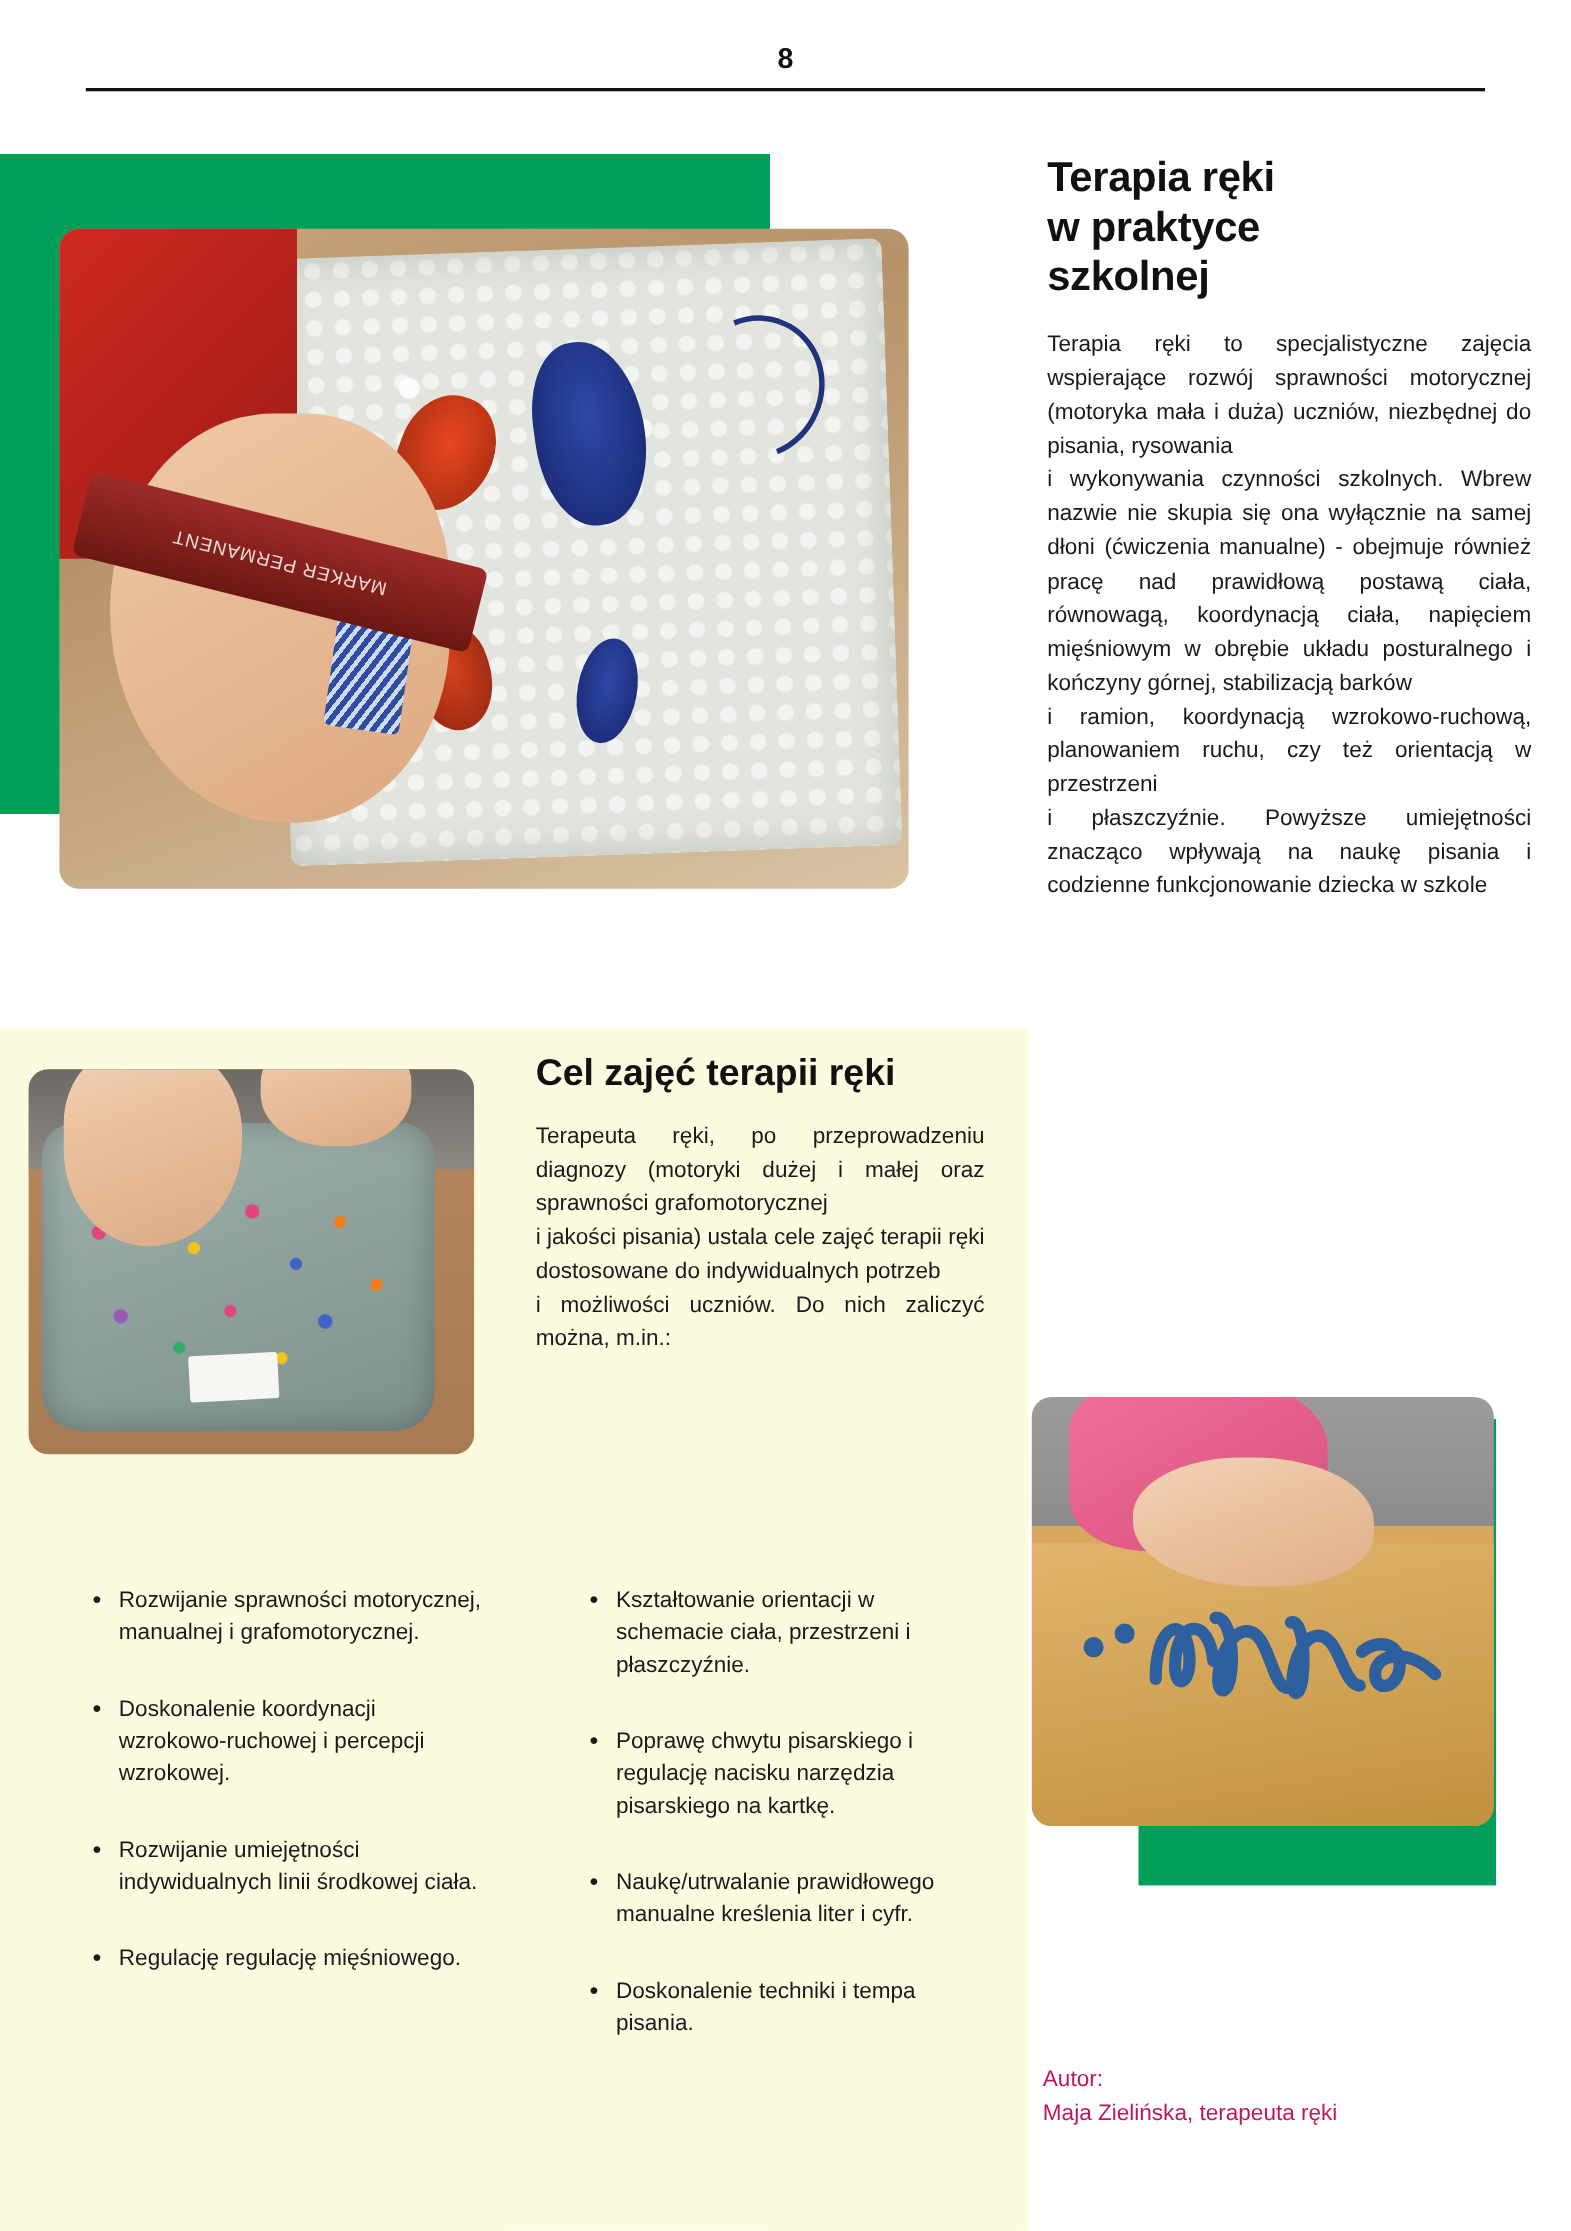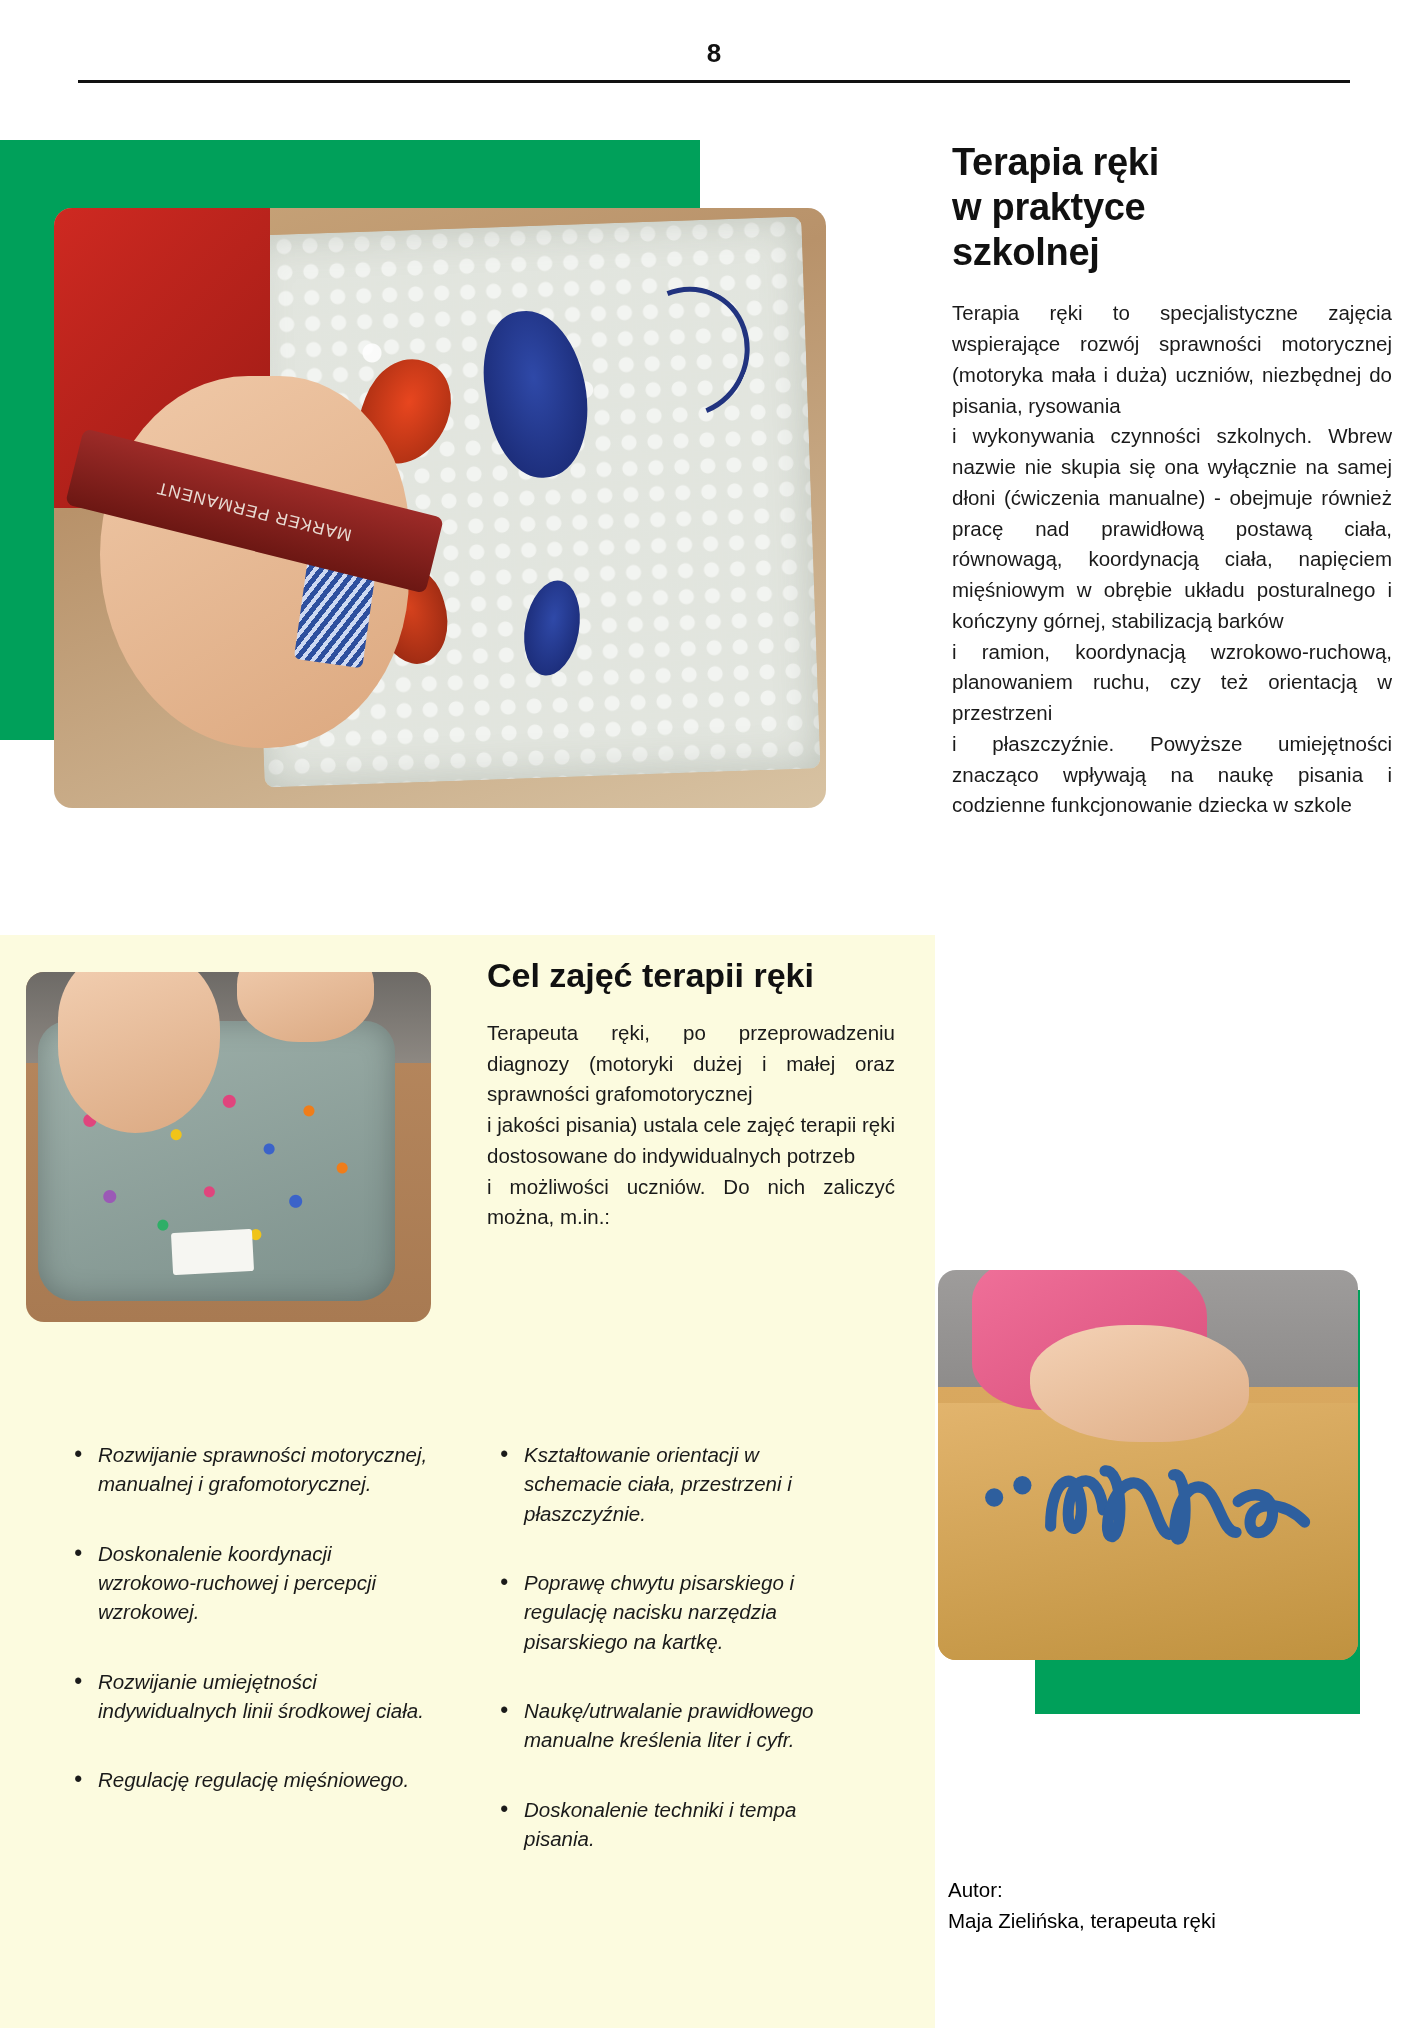--- a/index.html
+++ b/index.html
@@ -291,26 +291,25 @@
     font-weight: bold;
     line-height: 1.2;
     color: #111;
     margin: 0 0 22px 0;
     white-space: pre-line;
   }
 
   
   .lists {
     position: absolute;
-    left: 68px;
+    left: 78px;
     top: 1440px;
     width: 820px;
     display: flex;
-    gap: 66px;
-    font-style: italic;
+    gap: 92px;
   }
   .list-col { width: 360px; }
   ul.bullets { margin: 0; padding: 0 0 0 30px; list-style: none; }
   ul.bullets li {
     position: relative;
     font-size: 20.5px;
     line-height: 1.43;
     margin-bottom: 40px;
     color: #1a1a1a;
   }
@@ -324,21 +323,21 @@
   }
 
   
   .author {
     position: absolute;
     left: 948px;
     top: 1875px;
     width: 420px;
     font-size: 20.5px;
     line-height: 1.5;
-    color: #000000;
+    color: #be185d;
     white-space: pre-line;
   }
 </style>
 </head>
 <body>
 
 <div class="green-block-top"></div>
 <div class="cream-block"></div>
 <div class="green-block-bottom2"></div>
 <div class="green-block-bottom"></div>

